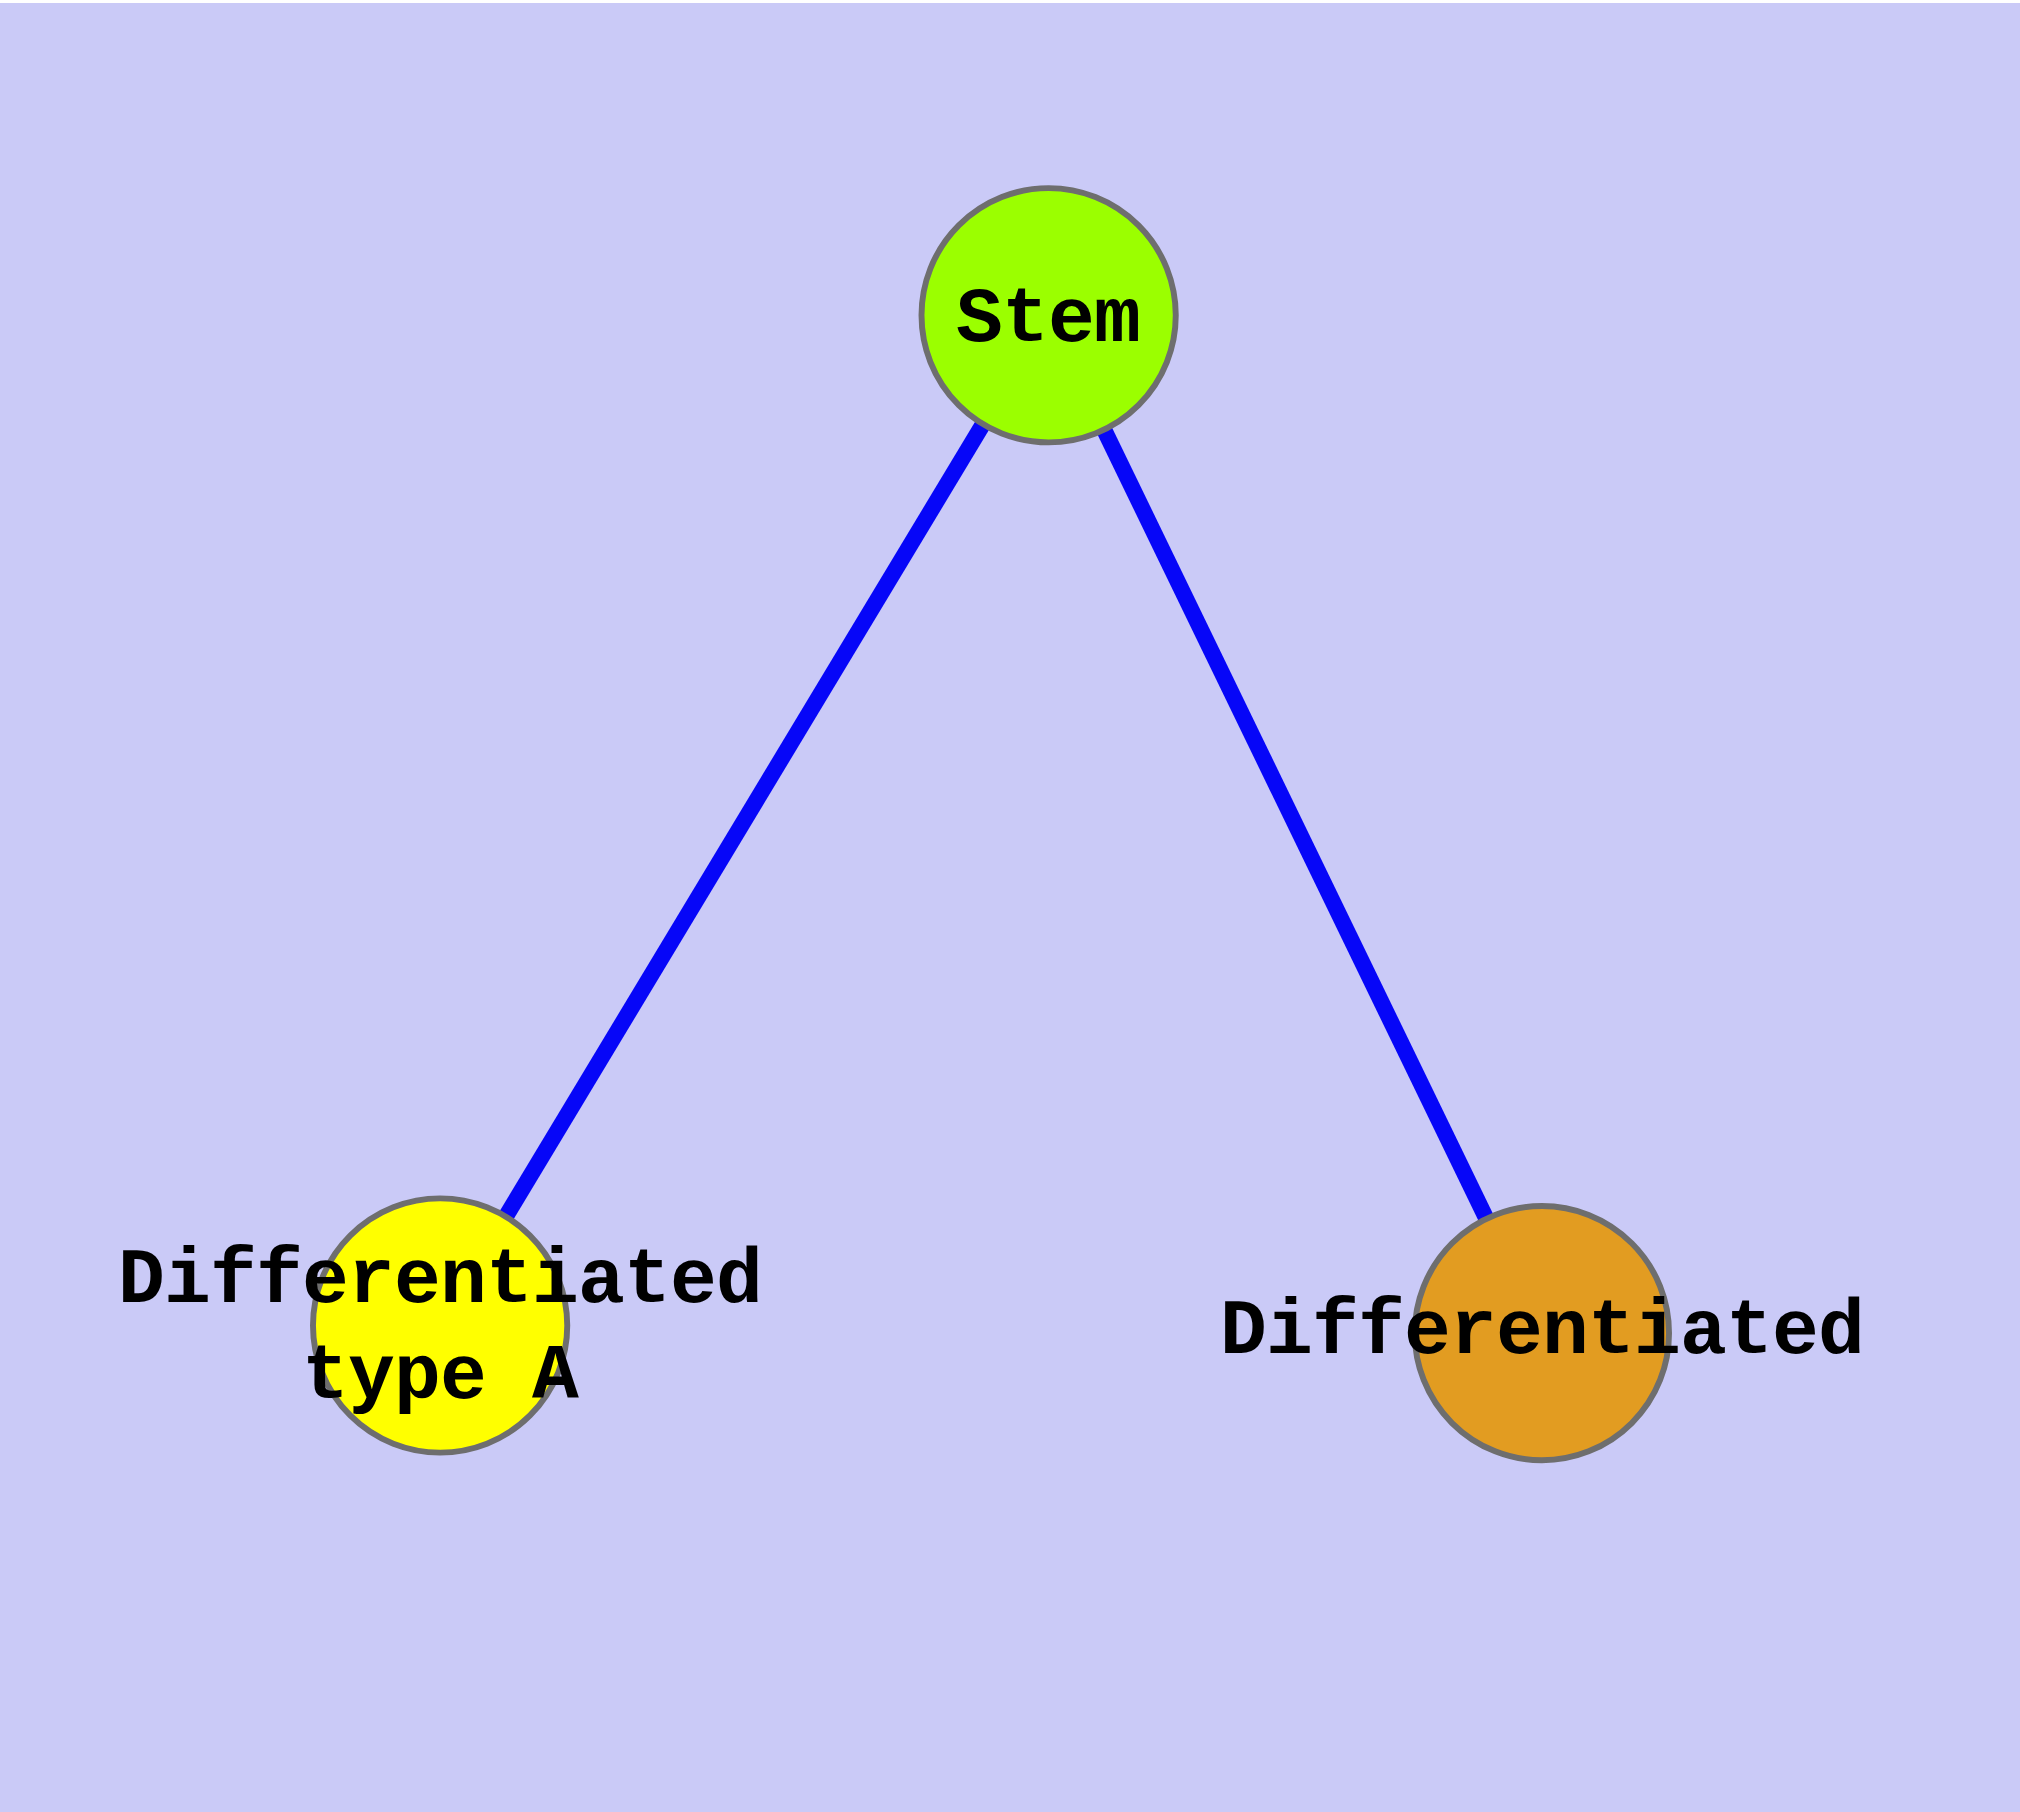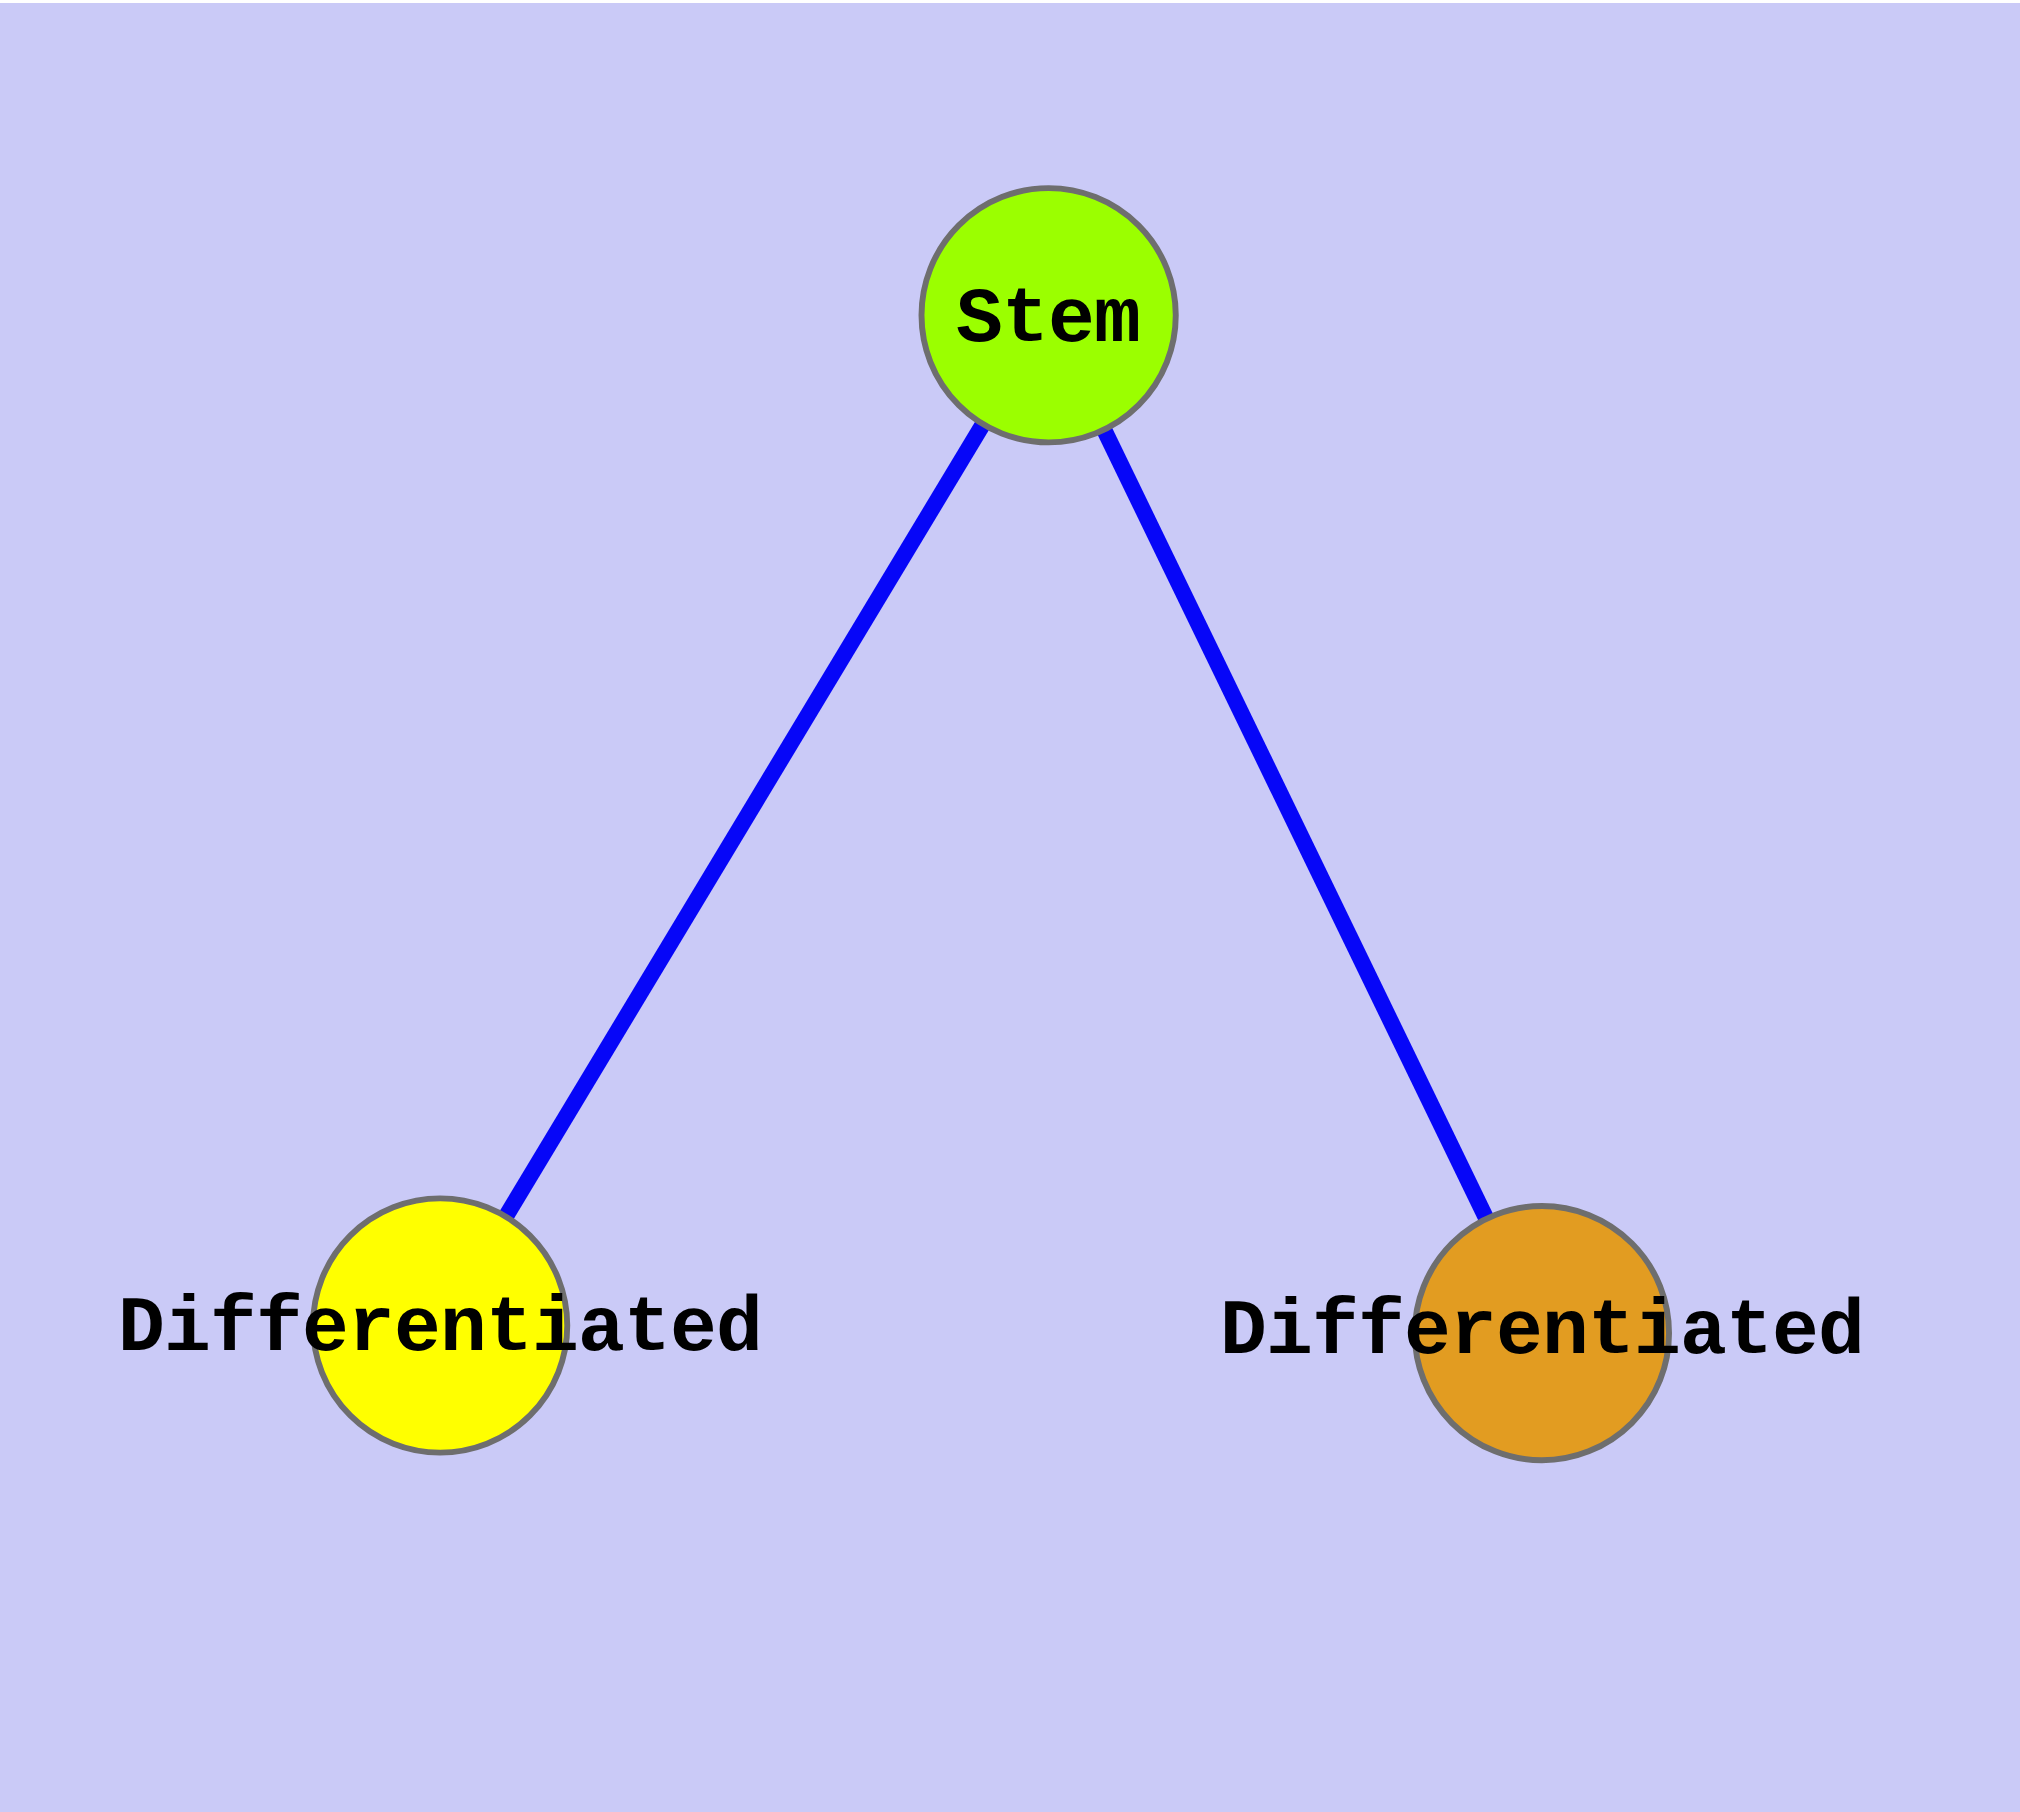--- a/index.html
+++ b/index.html
@@ -70,20 +70,21 @@
 
     <circle cx="1819" cy="1573" r="150" stroke-width="7" fill="#E29C21" stroke="#6E6E6E"></circle>
   </svg>
 
   <div class="node-label" style="left:1048px; top:320px;">
     <span>Stem</span>
   </div>
 
   <div class="node-label" style="left:440px; top:1329px;">
     <span>Differentiated</span>
+    <span>type A</span>
   </div>
 
   <div class="node-label" style="left:1542px; top:1332px;">
     <span>Differentiated</span>
   </div>
 
 </div>
 
 
 </body></html>

